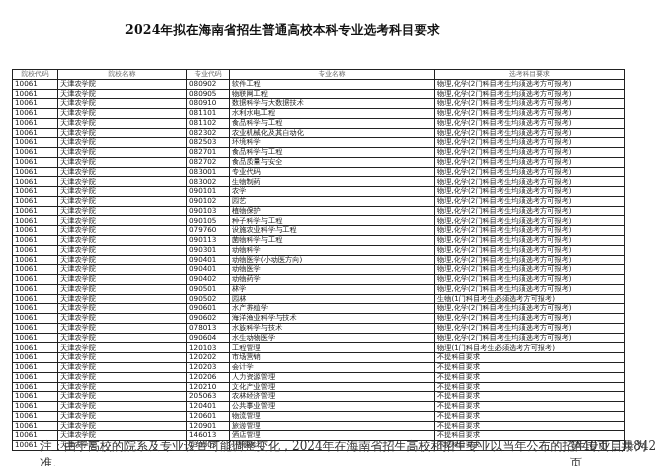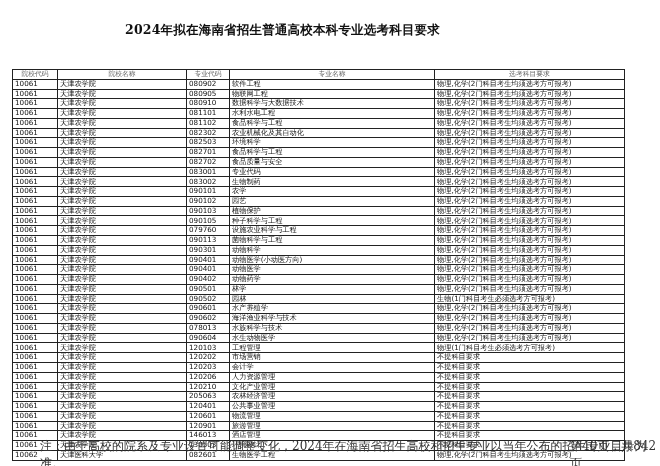--- a/index.html
+++ b/index.html
@@ -304,24 +304,17 @@
         <td class="c-mname">酒店管理</td>
         <td class="c-req">不提科目要求</td>
       </tr>
       <tr>
         <td class="c-code">10061</td>
         <td class="c-name">天津农学院</td>
         <td class="c-mcode">130503</td>
         <td class="c-mname">环境设计</td>
         <td class="c-req">不提科目要求</td>
       </tr>
-      <tr>
-        <td class="c-code">10062</td>
-        <td class="c-name">天津医科大学</td>
-        <td class="c-mcode">082601</td>
-        <td class="c-mname">生物医学工程</td>
-        <td class="c-req">物理,化学(2门科目考生均须选考方可报考)</td>
-      </tr>
     </tbody>
 </table>
 
 <div class="footer-note">注：由于高校的院系及专业设置可能调整变化，2024年在海南省招生高校和招生专业以当年公布的招生专业目录为准。</div>
 <div class="footer-page">第40页，共842页</div>
 
 </body></html>

